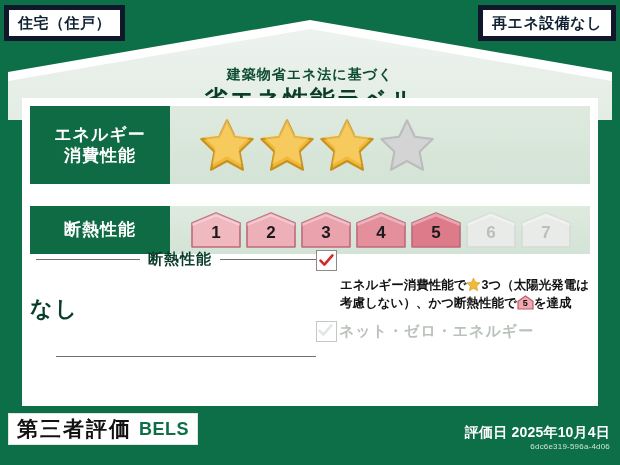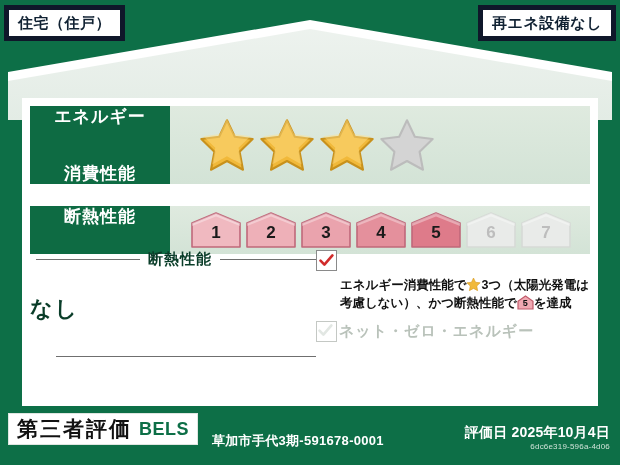--- a/index.html
+++ b/index.html
@@ -45,21 +45,21 @@
     background:#ffffff;box-sizing:border-box;
   }
 
   
   .row{position:absolute;left:8px;width:560px;display:flex;align-items:stretch;}
   #row-energy{top:8px;height:78px;}
   #row-insul{top:108px;height:48px;}
 
   .rowlabel{
     width:140px;background:#0e6b43;color:#fff;
-    display:flex;flex-direction:column;align-items:center;justify-content:space-between;
+    display:flex;flex-direction:column;align-items:center;justify-content:center;
     font-size:17px;font-weight:700;letter-spacing:1px;line-height:1.25;
     flex:0 0 140px;
   }
   #row-insul .rowlabel{font-size:17px;}
   .rowbody{
     flex:1;background:linear-gradient(#dfeadf,#d3e3d6);
     display:flex;align-items:center;
   }
   #row-energy .rowbody{padding-left:28px;}
   #row-insul .rowbody{padding-left:20px;}
@@ -140,20 +140,24 @@
 
 <div id="root">
 
   <div class="badge" id="badge-left">住宅（住戸）</div>
   <div class="badge" id="badge-right">再エネ設備なし</div>
 
   <div class="roof">
     <div class="roof-inner"></div>
   </div>
 
+  <div class="title-wrap">
+    <div class="title-sub">建築物省エネ法に基づく</div>
+    <div class="title-main">省エネ性能ラベル</div>
+  </div>
 
   <div class="card">
 
     <div class="row" id="row-energy">
       <div class="rowlabel">
         <span>エネルギー</span>
         <span>消費性能</span>
       </div>
       <div class="rowbody">
         <div class="stars" id="stars">
@@ -271,18 +275,17 @@
       </div>
 
     </div>
   </div>
 
   <div class="footer">
     <div class="bels-box">
       <span class="bels-jp">第三者評価</span>
       <span class="bels-en">BELS</span>
     </div>
-    <div class="proj-id">草加市手代3期-591678-0001</div>
     <div class="eval-date">評価日 2025年10月4日</div>
     <div class="eval-code">6dc6e319-596a-4d06</div>
   </div>
 
 </div>
 
 </body></html>

